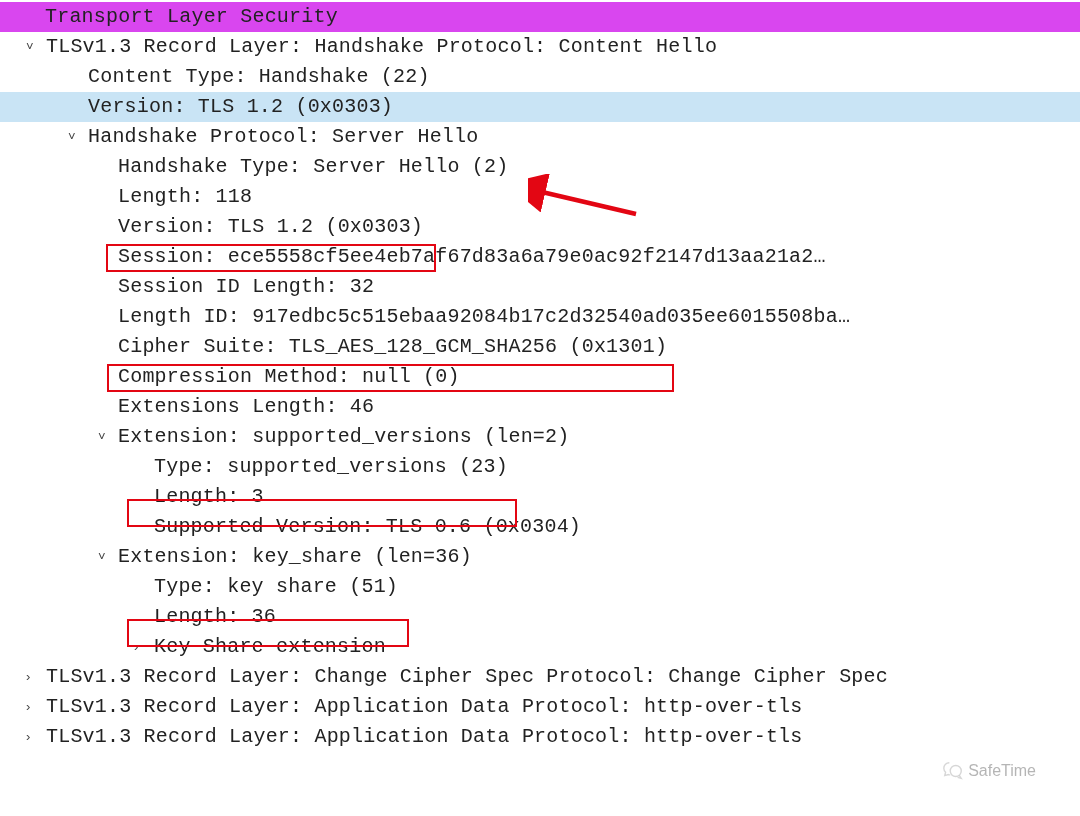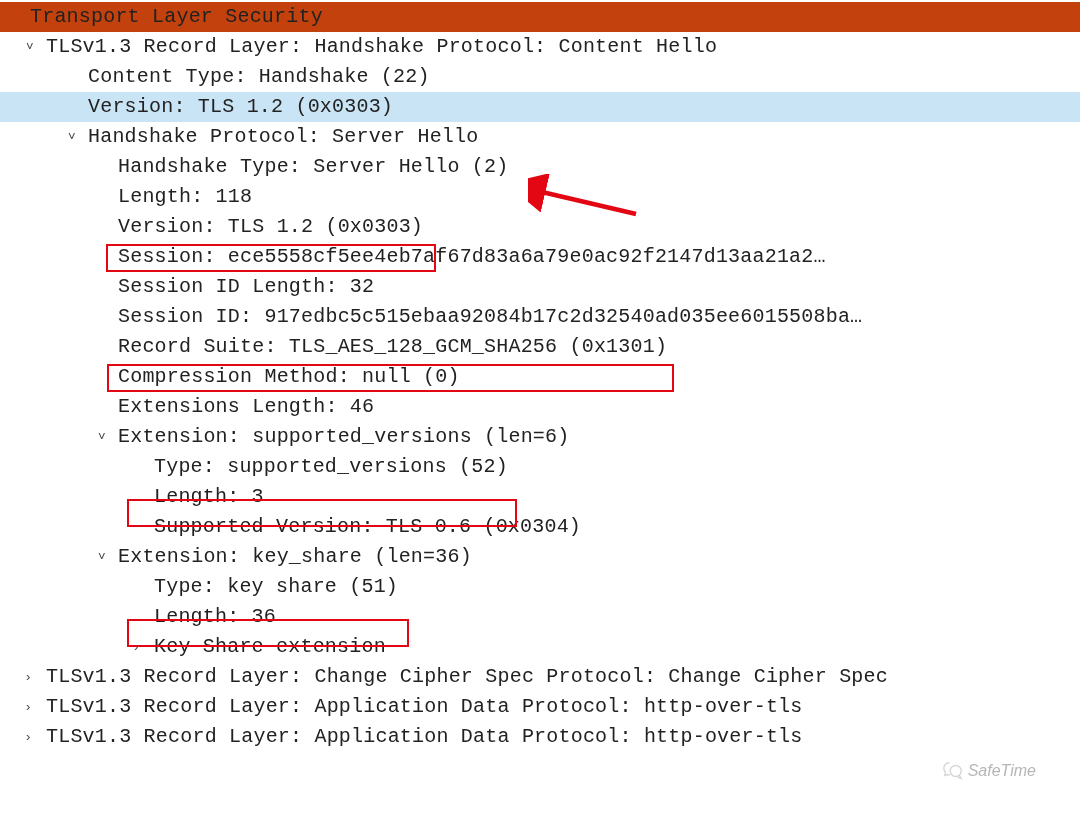--- a/index.html
+++ b/index.html
@@ -44,23 +44,23 @@
   }
   .arrow.none { visibility: hidden; }
   .text { letter-spacing: 0.2px; }
   .text.cut { overflow: hidden; text-overflow: clip; max-width: 100%; }
   .row.highlight {
     background: #c9e4f5;
     margin-left: -4px;
     padding-left: 4px;
   }
   .title-row {
-    background: #c2410c;
+    background: #d946ef;
     margin-left: -4px;
-    padding-left: 4px;
+    padding-left: 19px;
   }
   
   .box {
     position: absolute;
     border: 2.5px solid #e30613;
     box-sizing: border-box;
     pointer-events: none;
   }
   
   .red-arrow {
@@ -71,21 +71,20 @@
   .watermark {
     position: absolute;
     right: 44px;
     bottom: 34px;
     color: rgba(120,120,120,0.55);
     font-family: Arial, sans-serif;
     font-size: 16px;
     display: flex;
     align-items: center;
     gap: 4px;
-    font-style: italic;
   }
   .watermark svg { opacity: 0.55; }
 </style>
 </head>
 <body>
 
 <div class="tree">
 
   <div class="row title-row">
     <span class="indent i0"></span>
@@ -144,51 +143,51 @@
 
   <div class="row">
     <span class="indent i3"></span>
     <span class="arrow none"></span>
     <span class="text">Session ID Length: 32</span>
   </div>
 
   <div class="row">
     <span class="indent i3"></span>
     <span class="arrow none"></span>
-    <span class="text">Session ID: 917edbc5c515ebaa92084b17c2d32540ad035ee6015508ba…</span>
-  </div>
-
-  <div class="row">
-    <span class="indent i3"></span>
-    <span class="arrow none"></span>
-    <span class="text">Record Suite: TLS_AES_128_GCM_SHA256 (0x1301)</span>
+    <span class="text">Length ID: 917edbc5c515ebaa92084b17c2d32540ad035ee6015508ba…</span>
+  </div>
+
+  <div class="row">
+    <span class="indent i3"></span>
+    <span class="arrow none"></span>
+    <span class="text">Cipher Suite: TLS_AES_128_GCM_SHA256 (0x1301)</span>
   </div>
 
   <div class="row">
     <span class="indent i3"></span>
     <span class="arrow none"></span>
     <span class="text">Compression Method: null (0)</span>
   </div>
 
   <div class="row">
     <span class="indent i3"></span>
     <span class="arrow none"></span>
     <span class="text">Extensions Length: 46</span>
   </div>
 
   <div class="row">
     <span class="indent i3"></span>
     <span class="arrow">˅</span>
-    <span class="text">Extension: supported_versions (len=6)</span>
-  </div>
-
-  <div class="row">
-    <span class="indent i5"></span>
-    <span class="arrow none"></span>
-    <span class="text">Type: supported_versions (52)</span>
+    <span class="text">Extension: supported_versions (len=2)</span>
+  </div>
+
+  <div class="row">
+    <span class="indent i5"></span>
+    <span class="arrow none"></span>
+    <span class="text">Type: supported_versions (23)</span>
   </div>
 
   <div class="row">
     <span class="indent i5"></span>
     <span class="arrow none"></span>
     <span class="text">Length: 3</span>
   </div>
 
   <div class="row">
     <span class="indent i5"></span>

